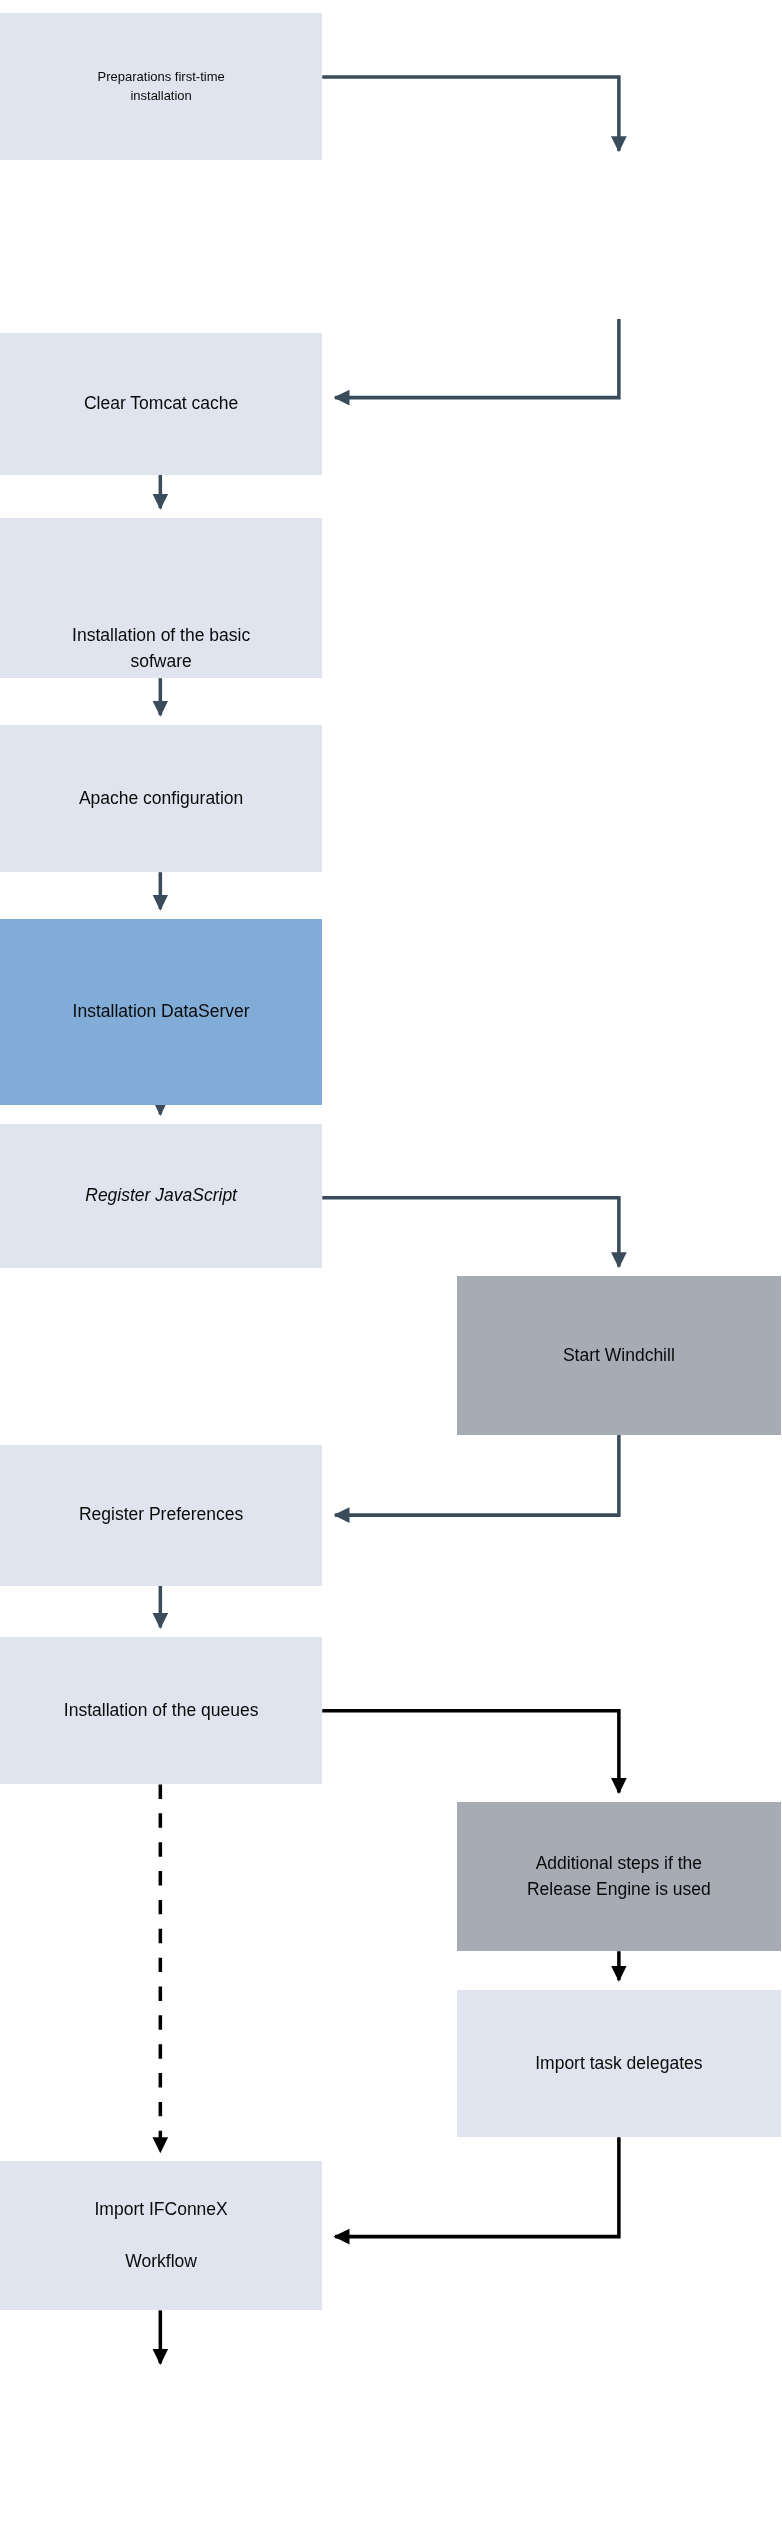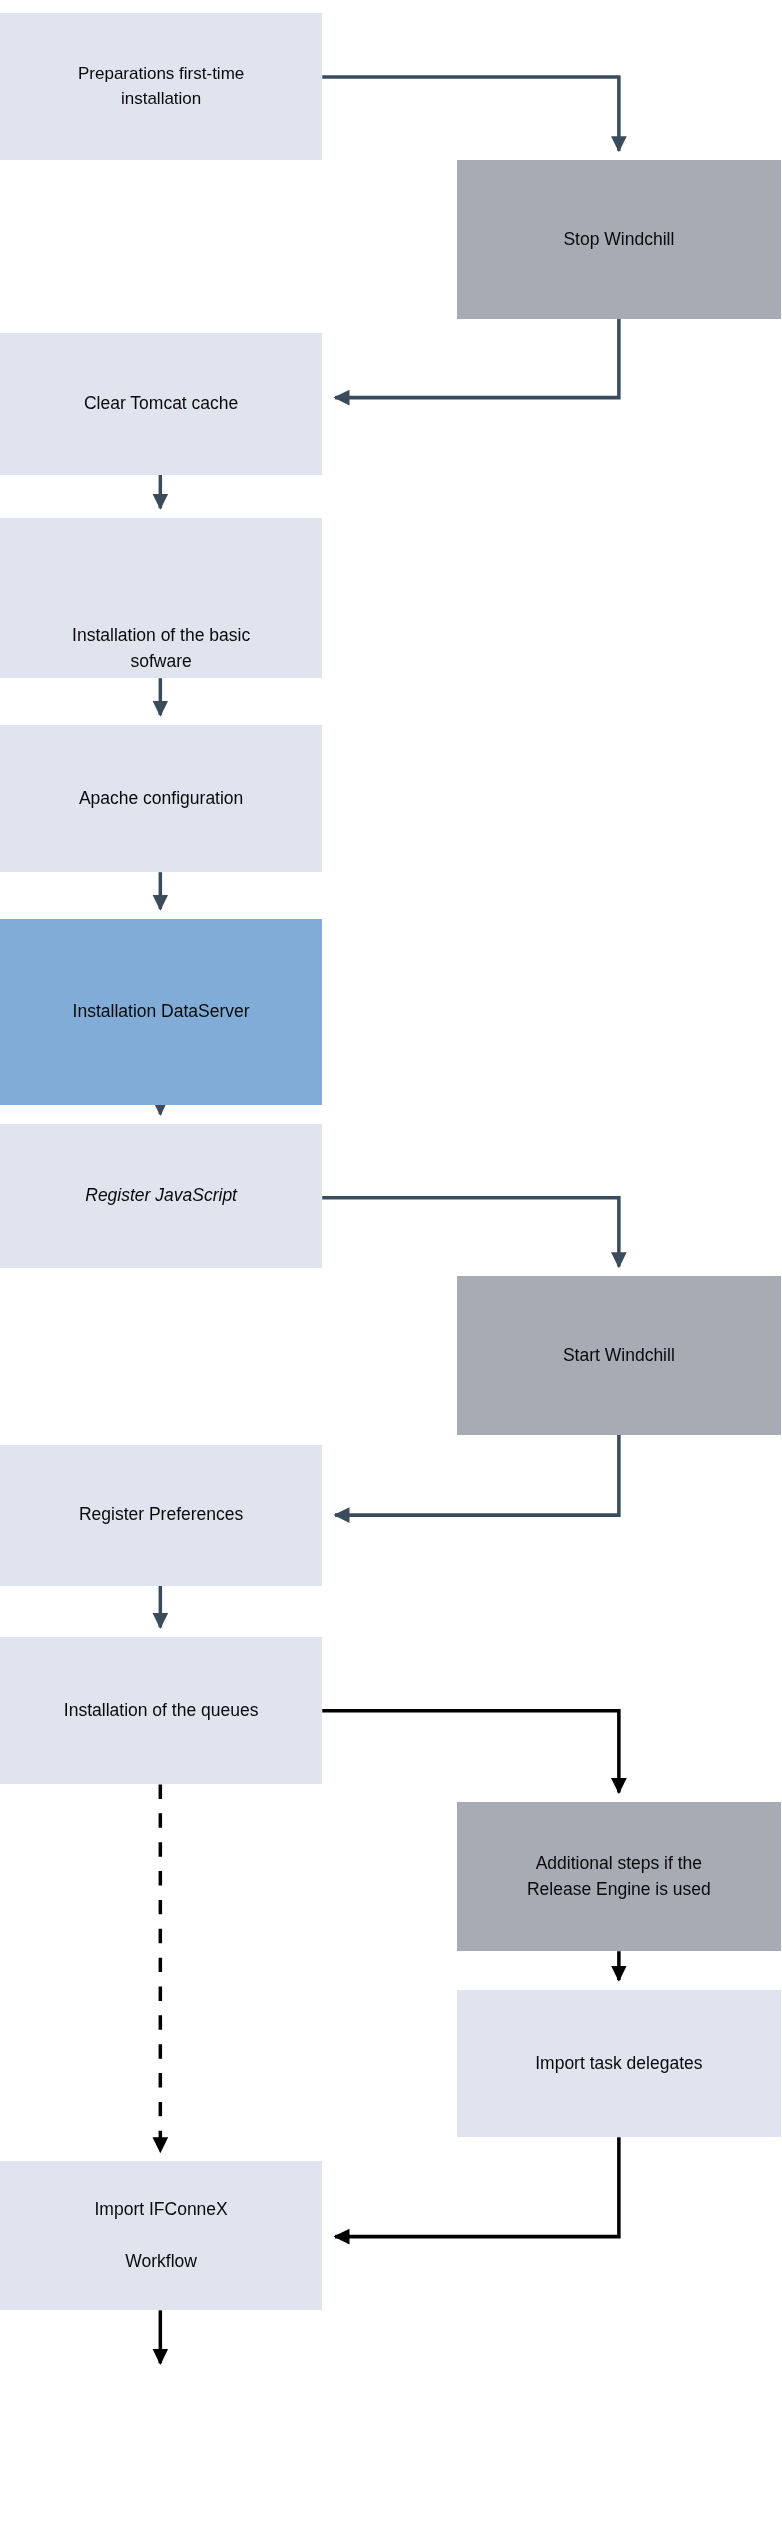--- a/index.html
+++ b/index.html
@@ -82,28 +82,25 @@
 
     <path d="M386,1217 L386,1235" fill="none" stroke="#000000" stroke-width="2.2" marker-end="url(#arrow-black)"></path>
 
     <path d="M100,1113 L100,1342" fill="none" stroke="#000000" stroke-width="2.2" stroke-dasharray="9 9" marker-end="url(#arrow-black)"></path>
 
     <path d="M386,1333 L386,1395 L209,1395" fill="none" stroke="#000000" stroke-width="2.2" marker-end="url(#arrow-black)"></path>
 
     <path d="M100,1441 L100,1474" fill="none" stroke="#000000" stroke-width="2.2" marker-end="url(#arrow-black)"></path>
   </svg>
 
-  <div class="node light" style="left: 0px; top: 12.8264px; width: 322.264px; height: 147.504px; font-size: 17px;">
+  <div class="node light" style="left: 0px; top: 12.8264px; width: 322.264px; height: 147.504px; font-size: 13px;">
     <span>Preparations first-time
 installation</span>
   </div>
 
-  <div class="node gray" style="left: 456.942px; top: 160.331px; width: 323.868px; height: 158.727px; font-size: 17.5px;">
-    <span>Stop Windchill</span>
-  </div>
 
   <div class="node light" style="left: 0px; top: 333.488px; width: 322.264px; height: 141.091px; font-size: 17.5px;">
     <span>Clear Tomcat cache</span>
   </div>
 
   <div class="node light" style="left: 0px; top: 517.868px; width: 322.264px; height: 160.331px; font-size: 17.5px; justify-content: flex-end;">
     <span>Installation of the basic
 sofware</span>
   </div>
 

